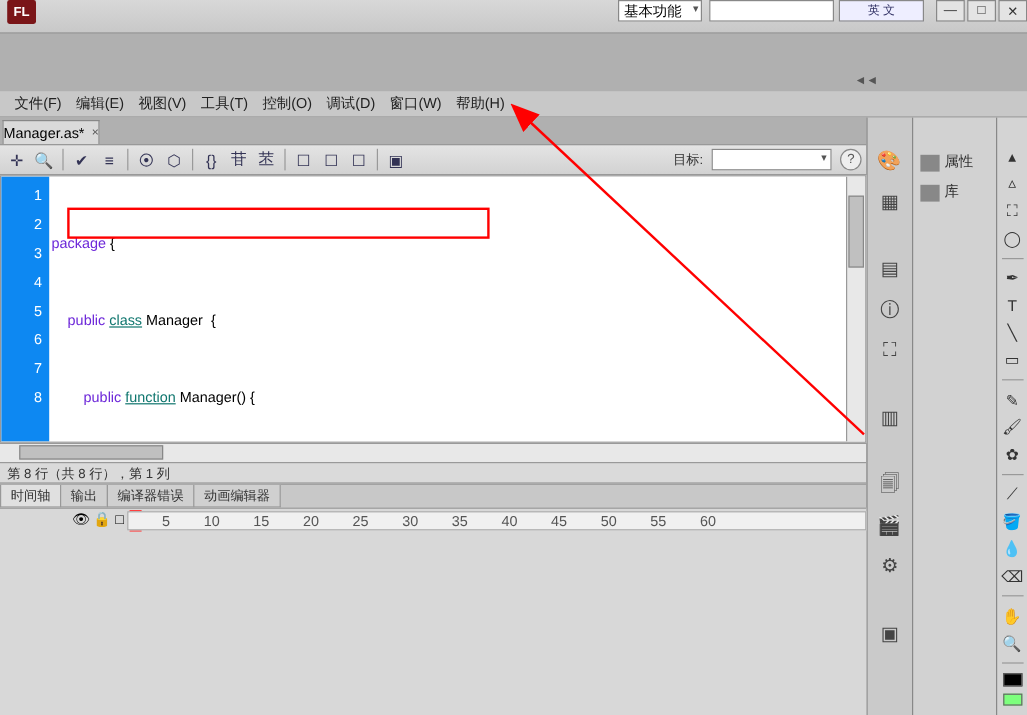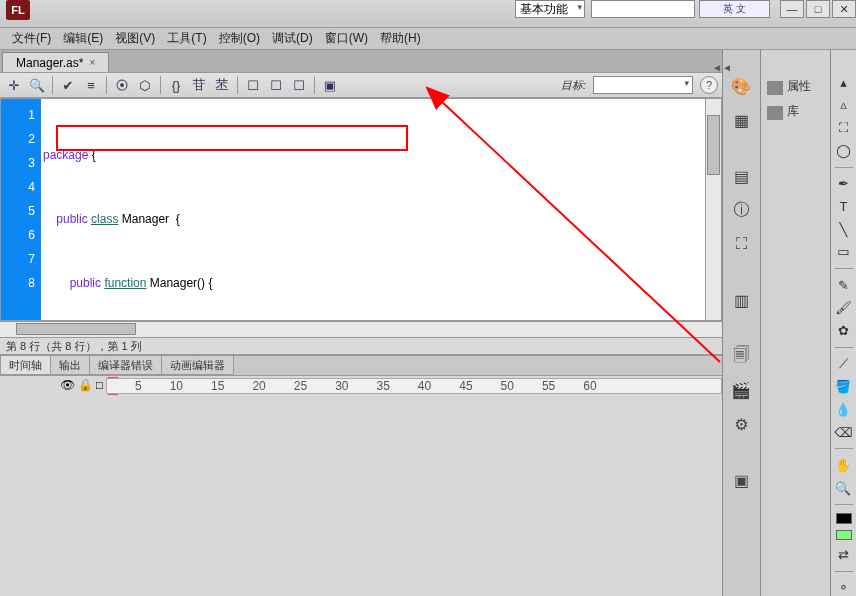--- a/index.html
+++ b/index.html
@@ -8,34 +8,34 @@
 .titlebar { height: 28px; background: linear-gradient(#d8d8d8,#c8c8c8); display: flex; border-bottom: 1px solid #999; }
 .logo { width: 24px; height: 20px; margin: 0 6px; background: #7a1518; color: #fff; font-weight: bold; display: flex; align-items: center; justify-content: center; border-radius: 2px; font-size: 11px; }
 .title-spacer { flex: 1; }
 .title-combo { height: 18px; border: 1px solid #888; background: #fff; margin-right: 6px; padding: 0 16px 0 4px; min-width: 56px; position: relative; }
 .title-combo::after { content: "▾"; position: absolute; right: 2px; top: 1px; font-size: 9px; color: #555; }
 .search-box { width: 104px; height: 18px; border: 1px solid #888; background: #fff; margin-right: 4px; }
 .search-btn { width: 71px; height: 18px; border: 1px solid #888; background: #eef; font-size: 10px; color: #336; display: flex; align-items: center; justify-content: center; margin-right: 8px; }
 .win-btns { display: flex; }
 .win-btn { width: 24px; height: 18px; border: 1px solid #888; background: #e4e4e4; margin-left: 2px; display: flex; align-items: center; justify-content: center; font-size: 11px; color: #333; }
 
-.menubar { height: 22px; background: #c8c8c8; display: flex; align-items: center; padding: 0 6px; border-bottom: 1px solid #999; }
+.menubar { height: 22px; background: #c8c8c8; display: flex; align-items: center; padding: 0 6px; border-bottom: 1px solid #999; margin-top: 48px; }
 .menu-item { padding: 2px 6px; color: #222; cursor: default; }
 
 .workspace { display: flex; height: calc(100% - 28px - 22px); }
 .left-area { flex: 1; display: flex; flex-direction: column; background: #b8b8b8; }
 .doc-tabs { height: 22px; background: #b0b0b0; display: flex; align-items: stretch; padding-top: 2px; padding-left: 2px; }
-.doc-tab { background: #dadada; border: 1px solid #888; border-bottom: none; padding: 2px 13px; display: flex; align-items: center; font-size: 11px; }
+.doc-tab { background: #dadada; border: 1px solid #888; border-bottom: none; padding: 2px 0; display: flex; align-items: center; font-size: 11px; }
 .doc-tab .close { margin-left: 6px; font-size: 10px; color: #555; }
 
 .as-toolbar { height: 26px; background: linear-gradient(#e4e4e4,#d2d2d2); border: 1px solid #999; border-left: none; border-right: none; display: flex; align-items: center; padding: 0 4px; gap: 3px; }
 .tb-btn { width: 20px; height: 20px; display: flex; align-items: center; justify-content: center; color: #335; font-size: 13px; }
 .tb-sep { width: 1px; height: 18px; background: #999; margin: 0 2px; }
 .tb-spacer { flex: 1; }
-.tb-label { font-size: 11px; color: #333; margin-right: 4px; font-style: italic; }
+.tb-label { font-size: 11px; color: #333; margin-right: 4px; }
 .tb-combo { width: 100px; height: 18px; border: 1px solid #888; background: #fff; margin-right: 4px; position: relative; }
 .tb-combo::after { content: "▾"; position: absolute; right: 3px; top: 1px; font-size: 9px; color: #555; }
 .tb-help { width: 18px; height: 18px; border: 1px solid #888; border-radius: 9px; background: #eee; display: flex; align-items: center; justify-content: center; color: #555; font-size: 11px; }
 
 .code-container { flex: 1; display: flex; background: #fff; border: 1px solid #999; position: relative; overflow: hidden; }
 .gutter { width: 40px; background: #0d88f2; color: #fff; font-family: "Courier New", monospace; font-size: 18px; text-align: right; padding: 4px 6px 0 0; }
 .gutter div { height: 24px; line-height: 24px; }
 .code { flex: 1; font-family: "Courier New", monospace; font-size: 18px; padding: 4px 0 0 2px; white-space: pre; position: relative; }
 .code .line { height: 24px; line-height: 24px; }
 .kw-blue { color: #6d28d9; }

